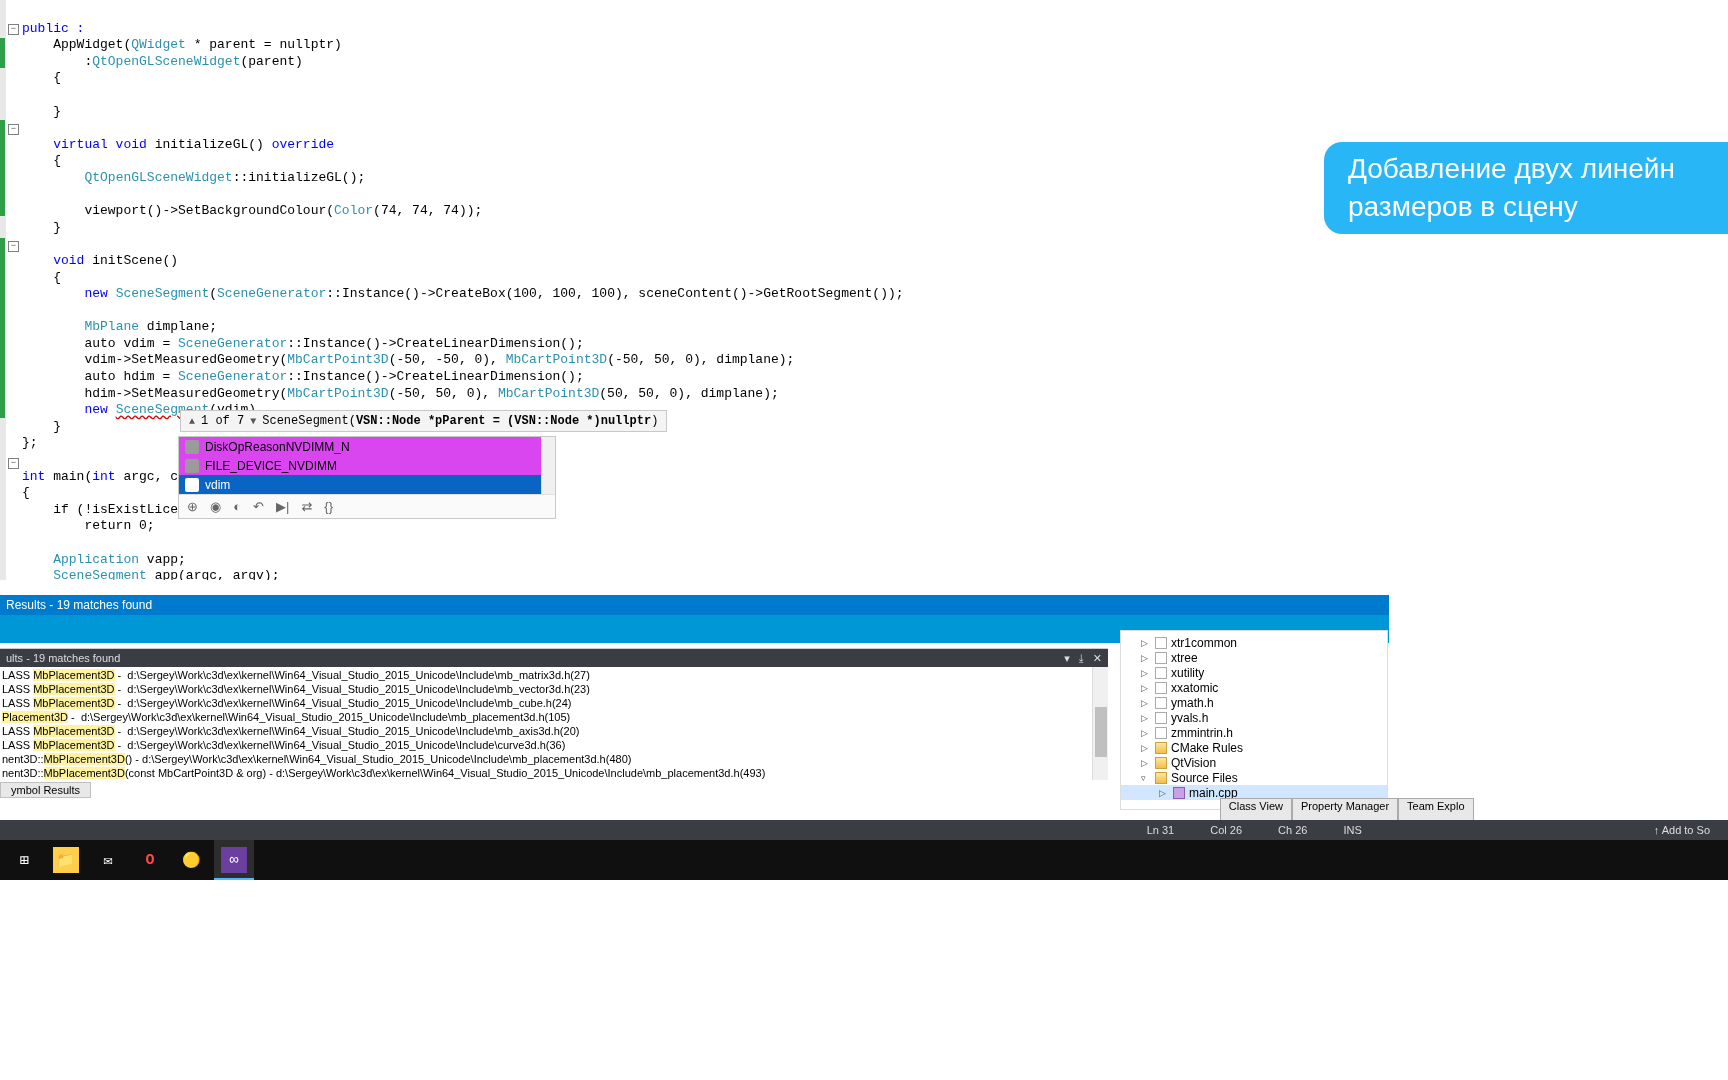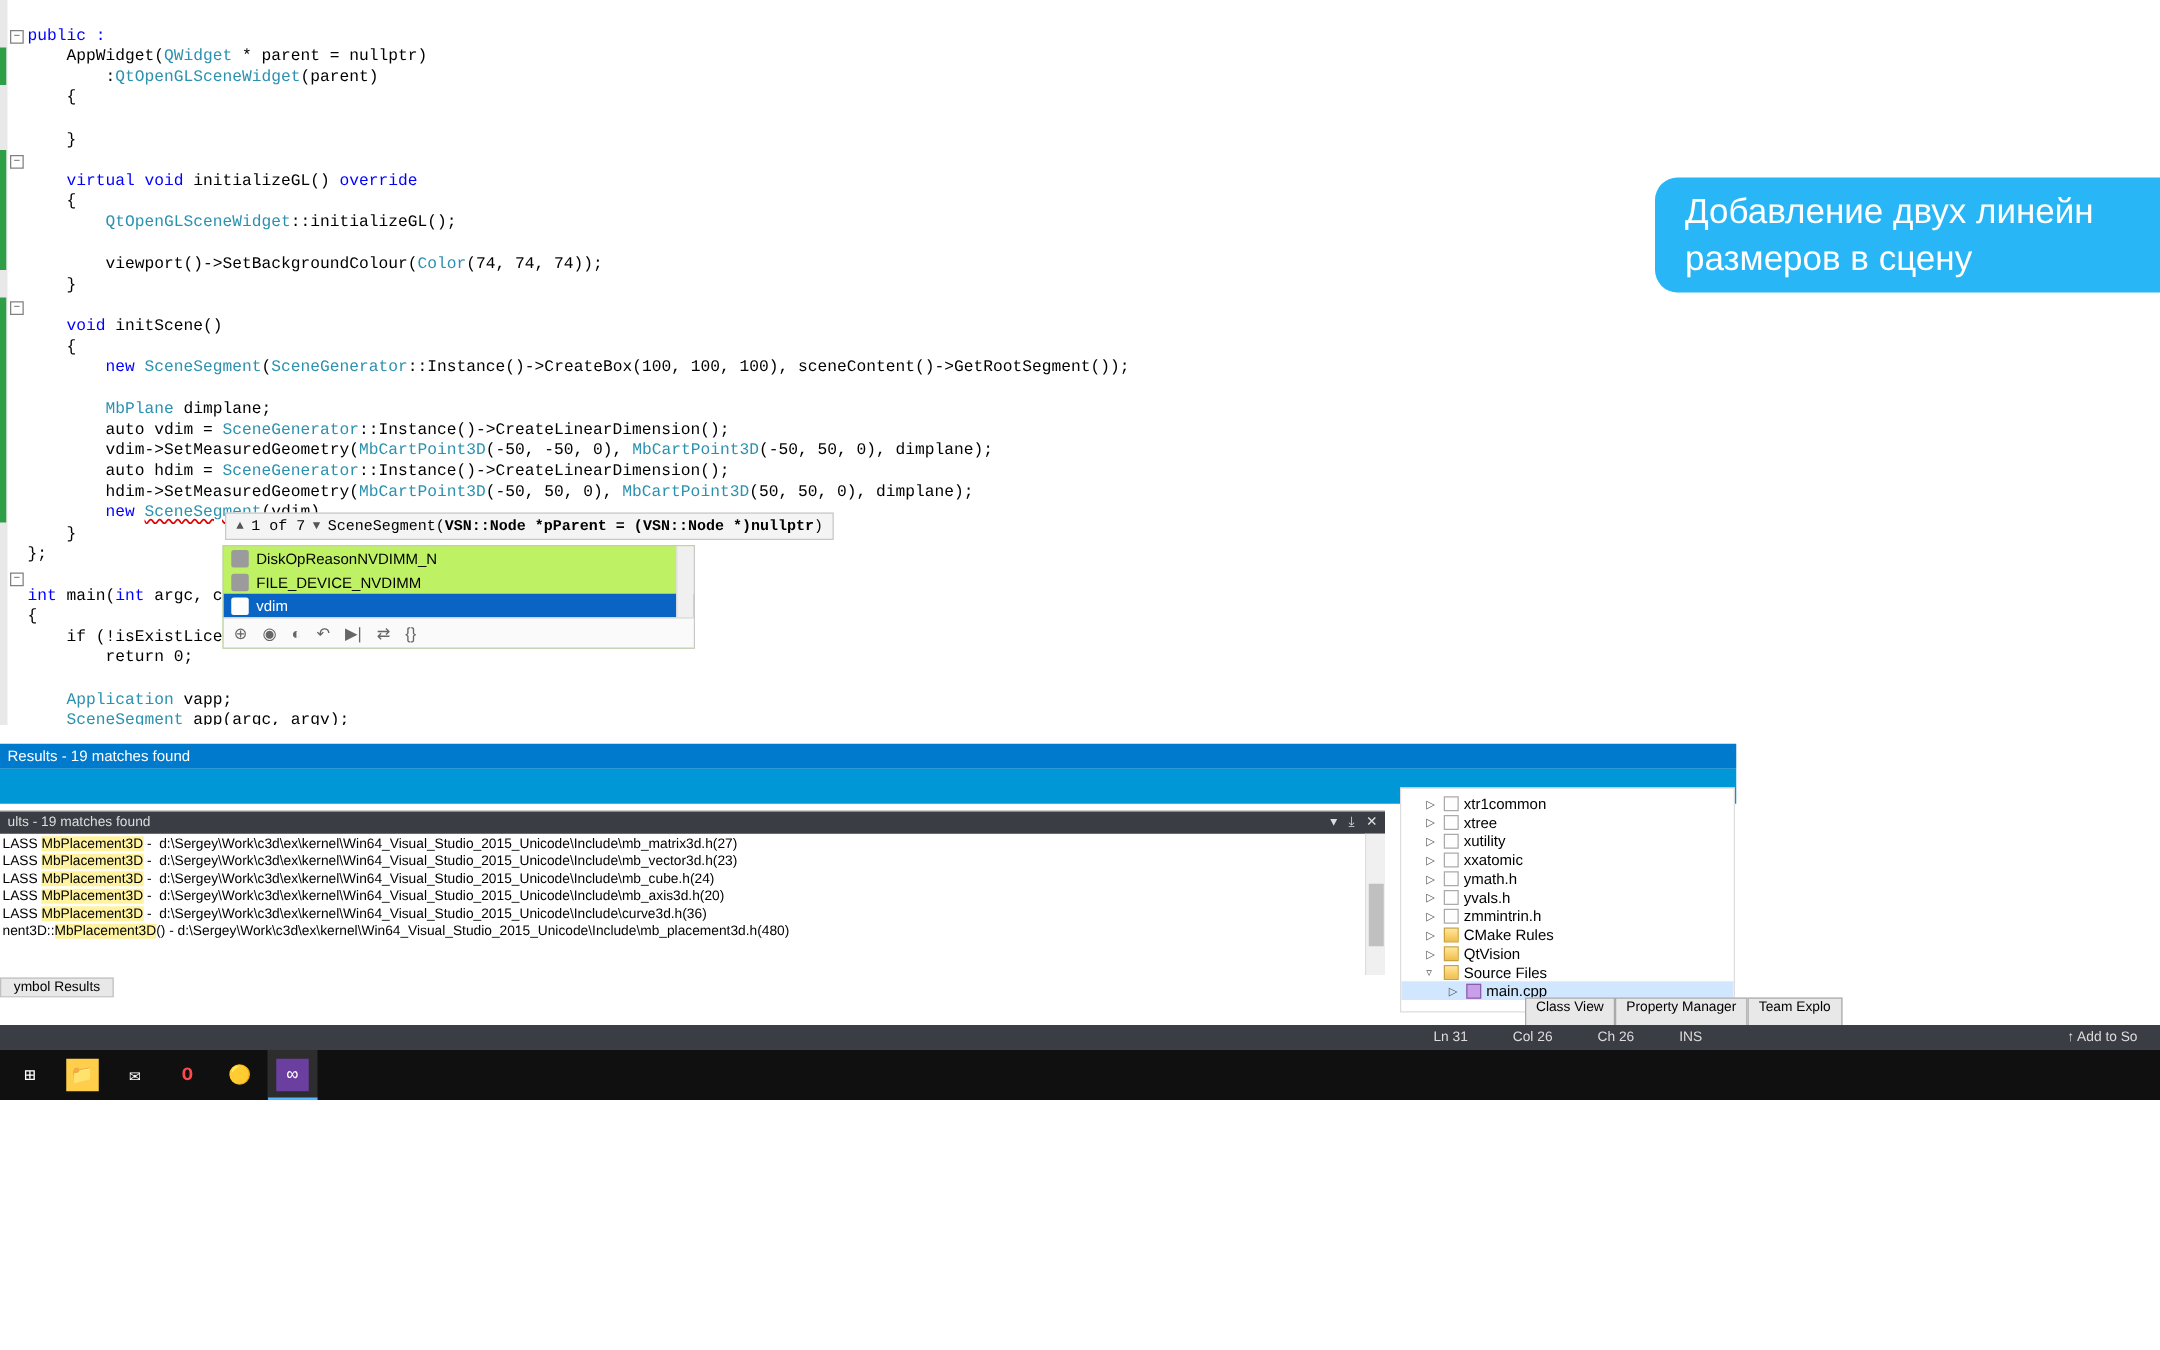--- a/index.html
+++ b/index.html
@@ -78,21 +78,21 @@
   }
   .sig-tip .nav { font-size: 10px; color: #555; cursor: pointer; }
   .sig-tip b { font-weight: bold; }
 
   
   .complist {
     position: absolute;
     left: 178px; top: 436px;
     width: 378px;
     border: 1px solid #c8c8c8;
-    background: #bef264;
+    background: #d946ef;
     font-family: 'Segoe UI', sans-serif;
     font-size: 12px;
     z-index: 25;
   }
   .complist .row {
     display: flex;
     align-items: center;
     height: 19px;
     padding: 0 6px;
     gap: 6px;
@@ -422,23 +422,25 @@
     <span class="ctrls">
       <span>▾</span>
       <span>⤓</span>
       <span>✕</span>
     </span>
   </div>
   <div class="results-body" id="results-body">
       <div><span>LASS </span><span class="hl">MbPlacement3D</span><span> -  d:\Sergey\Work\c3d\ex\kernel\Win64_Visual_Studio_2015_Unicode\Include\mb_matrix3d.h(27)</span></div>
       <div><span>LASS </span><span class="hl">MbPlacement3D</span><span> -  d:\Sergey\Work\c3d\ex\kernel\Win64_Visual_Studio_2015_Unicode\Include\mb_vector3d.h(23)</span></div>
       <div><span>LASS </span><span class="hl">MbPlacement3D</span><span> -  d:\Sergey\Work\c3d\ex\kernel\Win64_Visual_Studio_2015_Unicode\Include\mb_cube.h(24)</span></div>
+      <div><span></span><span class="hl">Placement3D</span><span> -  d:\Sergey\Work\c3d\ex\kernel\Win64_Visual_Studio_2015_Unicode\Include\mb_placement3d.h(105)</span></div>
       <div><span>LASS </span><span class="hl">MbPlacement3D</span><span> -  d:\Sergey\Work\c3d\ex\kernel\Win64_Visual_Studio_2015_Unicode\Include\mb_axis3d.h(20)</span></div>
       <div><span>LASS </span><span class="hl">MbPlacement3D</span><span> -  d:\Sergey\Work\c3d\ex\kernel\Win64_Visual_Studio_2015_Unicode\Include\curve3d.h(36)</span></div>
       <div><span>nent3D::</span><span class="hl">MbPlacement3D</span><span>() - d:\Sergey\Work\c3d\ex\kernel\Win64_Visual_Studio_2015_Unicode\Include\mb_placement3d.h(480)</span></div>
+      <div><span>nent3D::</span><span class="hl">MbPlacement3D</span><span>(const MbCartPoint3D &amp; org) - d:\Sergey\Work\c3d\ex\kernel\Win64_Visual_Studio_2015_Unicode\Include\mb_placement3d.h(493)</span></div>
     </div>
   <div class="rscroll">
       <div class="thumb"></div>
     </div>
   <div class="results-tabs">
     <div class="tab">ymbol Results</div>
   </div>
 </div>
 
 <div class="solution">

